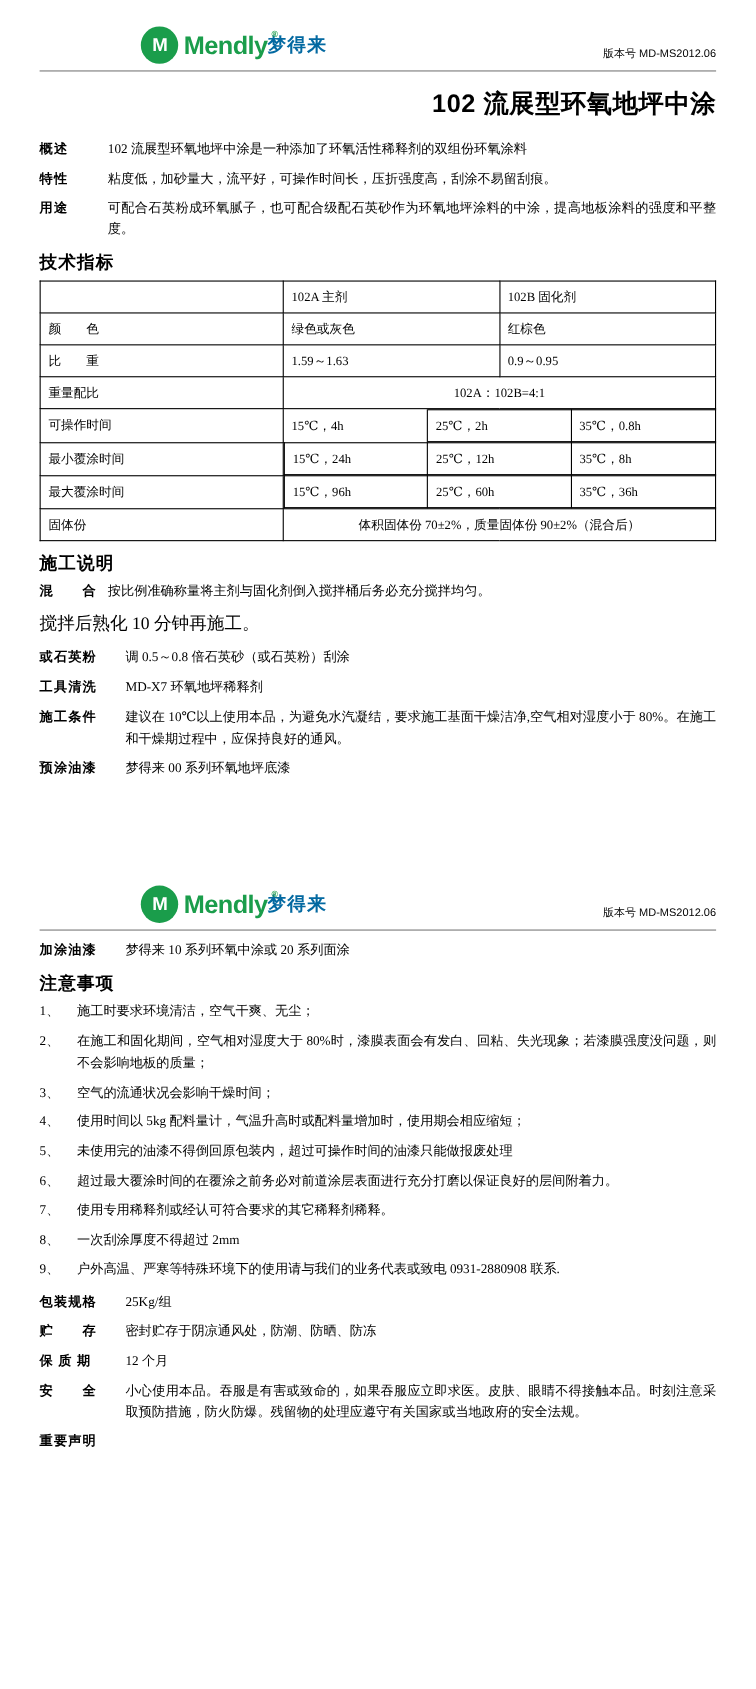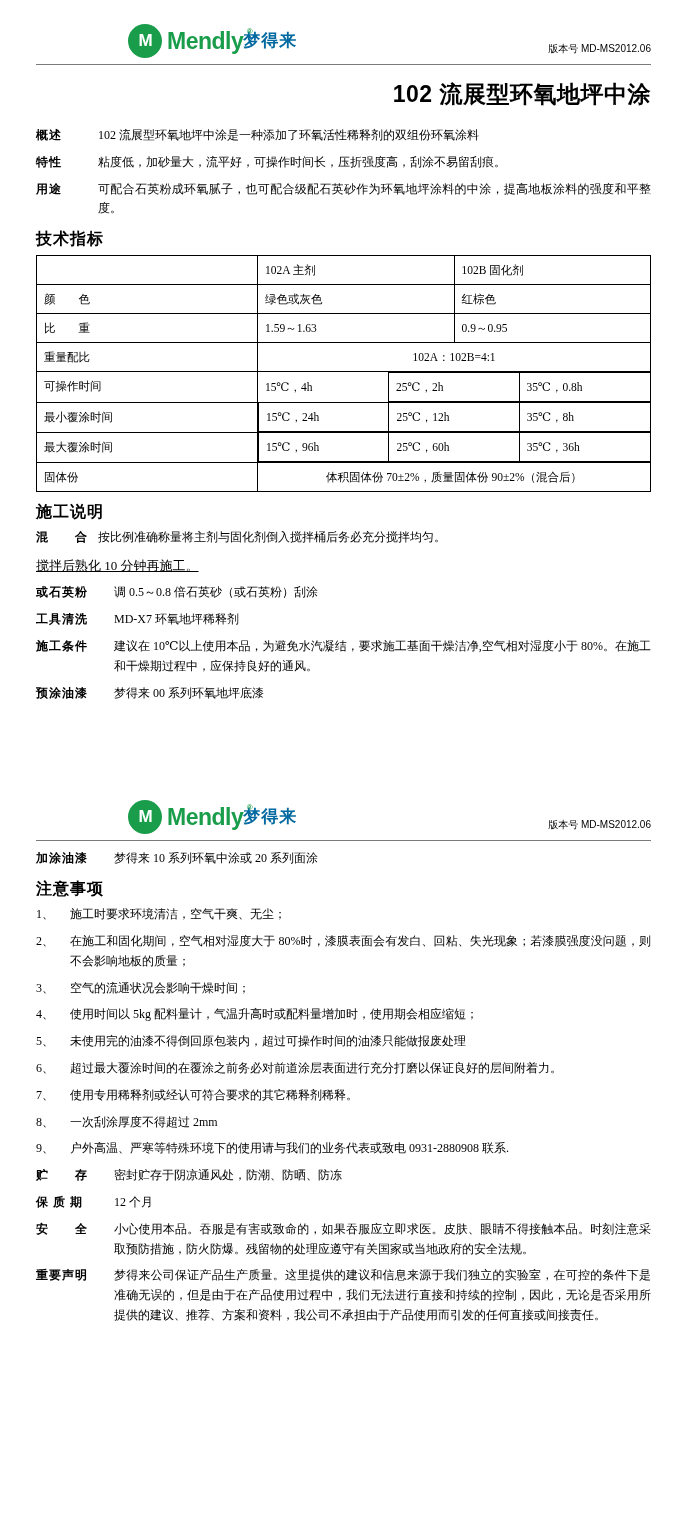--- a/index.html
+++ b/index.html
@@ -165,22 +165,21 @@
   }
   ol.notes li .txt {
     flex: 1 1 auto;
     font-size: 12px;
     text-align: justify;
   }
 
   .mix-cont {
     margin: 0 0 7px 0;
     line-height: 1.65;
-    font-size: 13px;
-    text-decoration: underline;
+    font-size: 16px;
   }
   .usage-lines div { line-height: 1.8; }
   sup { font-size: 8px; }
 
   .page-gap { height: 56px; }
 </style>
 </head>
 <body>
 
 <div class="page">
@@ -374,30 +373,33 @@
       <li>
         <span class="num">8、</span>
         <span class="txt">一次刮涂厚度不得超过 2mm</span>
       </li>
       <li>
         <span class="num">9、</span>
         <span class="txt">户外高温、严寒等特殊环境下的使用请与我们的业务代表或致电 0931-2880908 联系.</span>
       </li>
     </ol>
 
+    <div class="row" style="margin-top:10px;">
+      <div class="lbl wide">包装规格</div>
+      <div class="val">25Kg/组</div>
+    </div>
     <div class="row">
       <div class="lbl wide">贮　　存</div>
       <div class="val">密封贮存于阴凉通风处，防潮、防晒、防冻</div>
     </div>
     <div class="row">
       <div class="lbl wide">保 质 期</div>
       <div class="val">12 个月</div>
     </div>
     <div class="row">
       <div class="lbl wide">安　　全</div>
       <div class="val">小心使用本品。吞服是有害或致命的，如果吞服应立即求医。皮肤、眼睛不得接触本品。时刻注意采取预防措施，防火防爆。残留物的处理应遵守有关国家或当地政府的安全法规。</div>
     </div>
     <div class="row">
       <div class="lbl wide">重要声明</div>
-      <div class="val">梦得来公司保证产品生产质量。这里提供的建议和信息来源于我们独立的实验室，在可控的条件下是准确无误的，但是由于在产品使用过程中，我们无法进行直接和持续的控制，因此，无论是否采用所提供的建议、推荐、方案和资料，我公司不承担由于产品使用而引发的任何直接或间接责任。</div>
     </div>
   </div>
 </div>
 
 </body></html>

